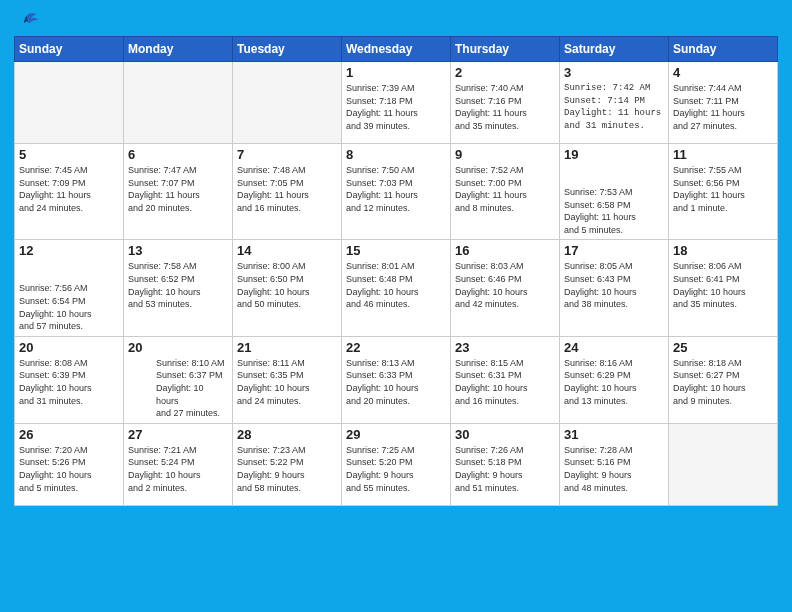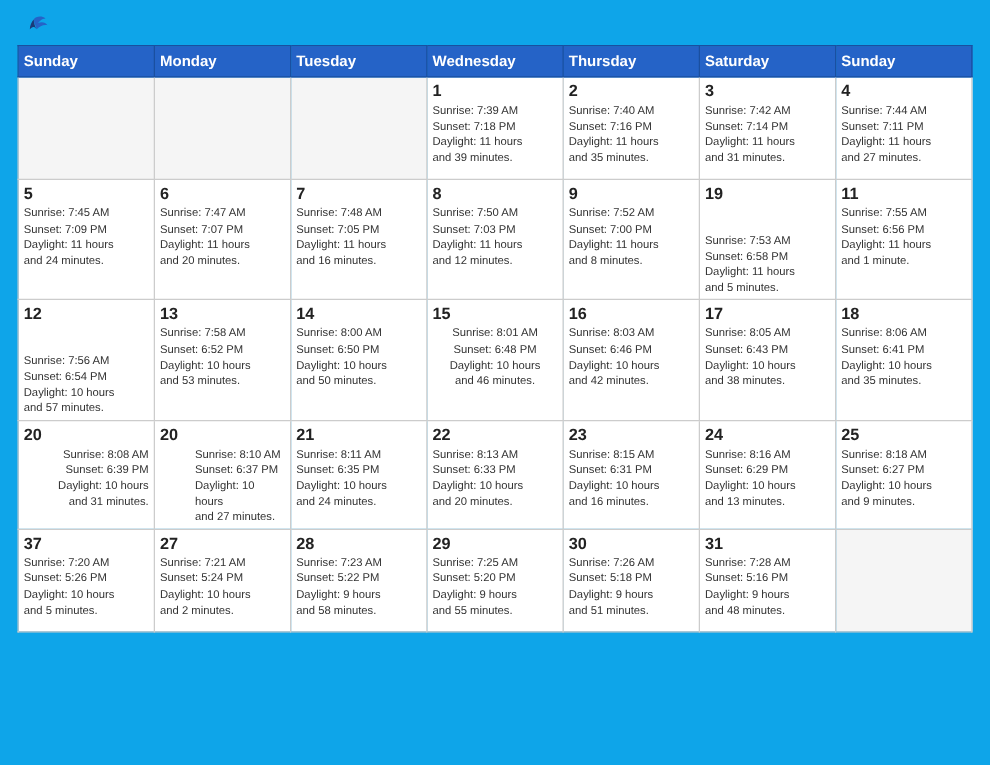--- a/index.html
+++ b/index.html
@@ -143,21 +143,21 @@
           </td>
           <td>
             <span class="day-number">2</span>
             <div class="day-info" style="white-space: pre-line;">Sunrise: 7:40 AM
 Sunset: 7:16 PM
 Daylight: 11 hours
 and 35 minutes.</div>
           </td>
           <td>
             <span class="day-number">3</span>
-            <div class="day-info" style="white-space: pre-line;">Sunrise: 7:42 AM
+            <div class="day-info" style="white-space: pre-line; font-family: Liberation Mono, monospace;">Sunrise: 7:42 AM
 Sunset: 7:14 PM
 Daylight: 11 hours
 and 31 minutes.</div>
           </td>
           <td>
             <span class="day-number">4</span>
             <div class="day-info" style="white-space: pre-line;">Sunrise: 7:44 AM
 Sunset: 7:11 PM
 Daylight: 11 hours
 and 27 minutes.</div>
@@ -231,21 +231,21 @@
           </td>
           <td>
             <span class="day-number">14</span>
             <div class="day-info" style="white-space: pre-line;">Sunrise: 8:00 AM
 Sunset: 6:50 PM
 Daylight: 10 hours
 and 50 minutes.</div>
           </td>
           <td>
             <span class="day-number">15</span>
-            <div class="day-info" style="white-space: pre-line; text-align: center;">Sunrise: 8:01 AM
+            <div class="day-info" style="white-space: pre-line;">Sunrise: 8:01 AM
 Sunset: 6:48 PM
 Daylight: 10 hours
 and 46 minutes.</div>
           </td>
           <td>
             <span class="day-number">16</span>
             <div class="day-info" style="white-space: pre-line;">Sunrise: 8:03 AM
 Sunset: 6:46 PM
 Daylight: 10 hours
 and 42 minutes.</div>
@@ -261,21 +261,21 @@
             <span class="day-number">18</span>
             <div class="day-info" style="white-space: pre-line;">Sunrise: 8:06 AM
 Sunset: 6:41 PM
 Daylight: 10 hours
 and 35 minutes.</div>
           </td>
         </tr>
         <tr>
           <td>
             <span class="day-number">20</span>
-            <div class="day-info" style="white-space: pre-line; text-align: right;">Sunrise: 8:08 AM
+            <div class="day-info" style="white-space: pre-line;">Sunrise: 8:08 AM
 Sunset: 6:39 PM
 Daylight: 10 hours
 and 31 minutes.</div>
           </td>
           <td>
             <span class="day-number">20</span>
             <div class="day-info" style="white-space: pre-line; margin-left: 28px;">Sunrise: 8:10 AM
 Sunset: 6:37 PM
 Daylight: 10 hours
 and 27 minutes.</div>
@@ -311,21 +311,21 @@
           <td>
             <span class="day-number">25</span>
             <div class="day-info" style="white-space: pre-line;">Sunrise: 8:18 AM
 Sunset: 6:27 PM
 Daylight: 10 hours
 and 9 minutes.</div>
           </td>
         </tr>
         <tr>
           <td>
-            <span class="day-number">37</span>
+            <span class="day-number">26</span>
             <div class="day-info" style="white-space: pre-line;">Sunrise: 7:20 AM
 Sunset: 5:26 PM
 Daylight: 10 hours
 and 5 minutes.</div>
           </td>
           <td>
             <span class="day-number">27</span>
             <div class="day-info" style="white-space: pre-line;">Sunrise: 7:21 AM
 Sunset: 5:24 PM
 Daylight: 10 hours

